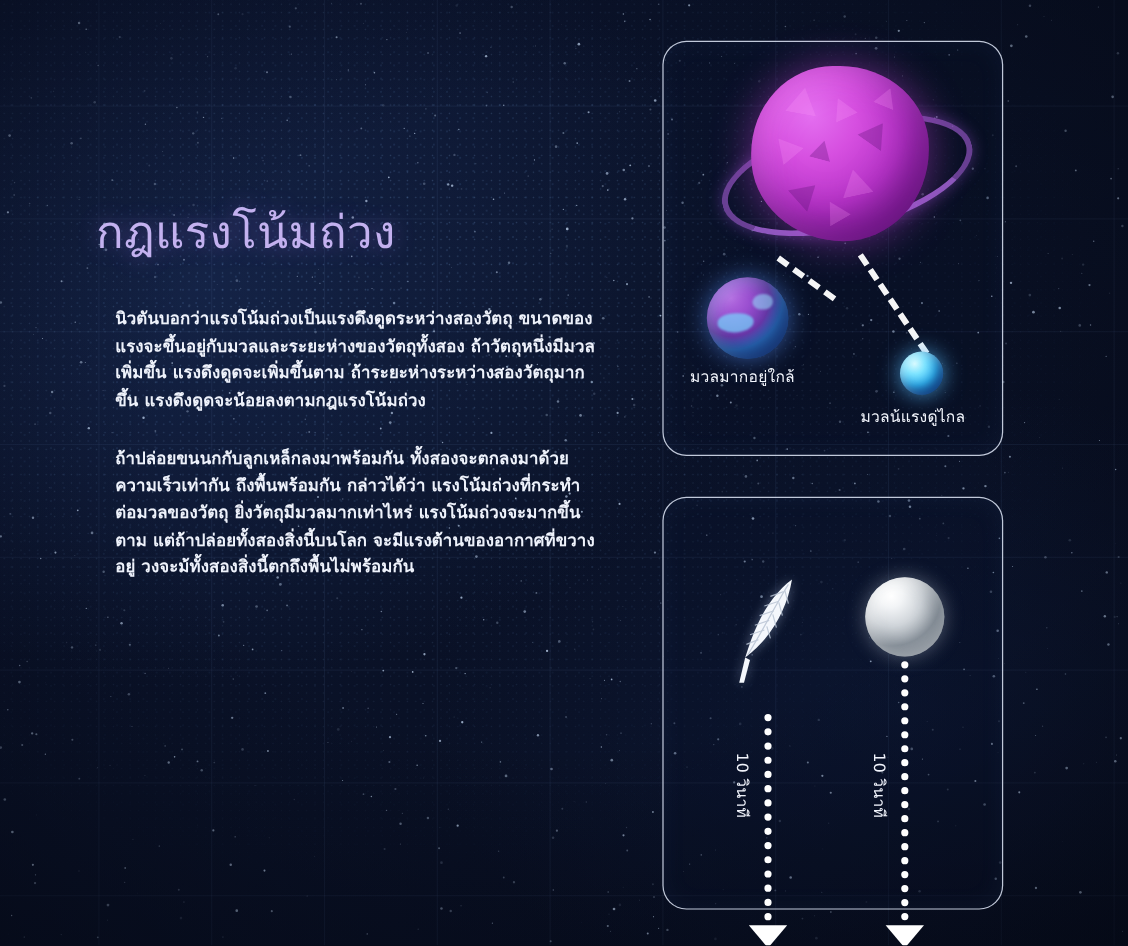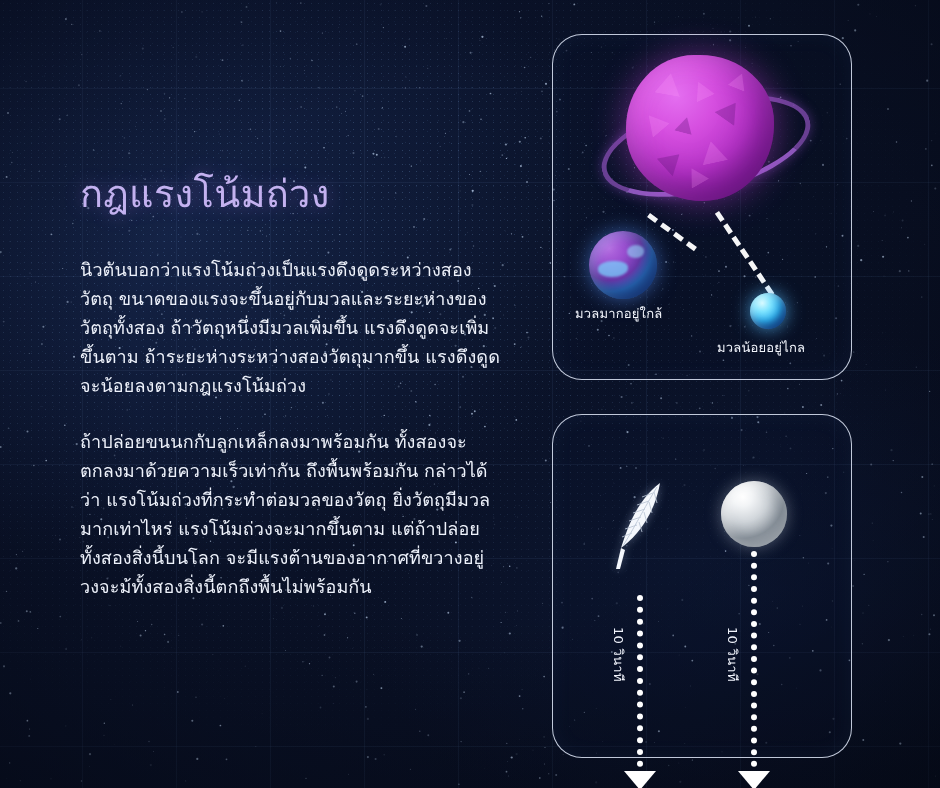--- a/index.html
+++ b/index.html
@@ -65,37 +65,36 @@
   .title {
     font-size: 38px;
     line-height: 1.18;
     color: #c3b1ef;
     font-weight: 400;
     letter-spacing: .3px;
     margin: 0 0 38px 0;
     text-shadow: 0 0 18px rgba(150,110,230,0.45);
   }
   .para {
-    font-size: 18px;
+    font-size: 14px;
     line-height: 1.62;
     color: #eef2fb;
-    margin: 0 0 26px 0;
-    font-weight: 400;
+    margin: 0 0 26px 16px;
+    font-weight: 700;
     letter-spacing: .1px;
   }
   .para:last-child { margin-bottom: 0; }
 
   
   .card {
     position: absolute;
     border: 1.4px solid rgba(226,234,250,0.85);
-    border-radius: 30px;
+    border-radius: 20px;
     background: rgba(10,18,40,0.12);
     box-shadow: 0 0 22px rgba(120,170,255,0.06) inset;
-    padding-left: 16px;
   }
   #card-top    { left: 552px; top: 34px;  width: 282px; height: 344px; }
   #card-bottom { left: 552px; top: 414px; width: 282px; height: 342px; }
 
   
   .big-planet {
     position: absolute;
     left: 73px;  top: 20px;
     width: 148px; height: 146px;
   }
@@ -1195,21 +1194,21 @@
       <div class="facet" style="left:60px; top:112px; width:20px; height:18px; transform:rotate(-30deg);"></div>
     </div>
 
     <div class="dash-line" id="dash-near"></div>
     <div class="dash-line" id="dash-far"></div>
 
     <div class="earth-globe"></div>
     <div class="small-planet"></div>
 
     <div class="planet-label" id="label-near">มวลมากอยู่ใกล้</div>
-    <div class="planet-label" id="label-far">มวลน้อยอยู่ไกล</div>
+    <div class="planet-label" id="label-far">มวลน้แรงดู่ไกล</div>
   </div>
 
   <div class="card" id="card-bottom">
 
     <div class="assume-block">
     </div>
 
     <div class="drop-col" id="drop-feather">
       <div class="feather">
         <svg viewBox="0 0 56 92" width="56" height="92">

